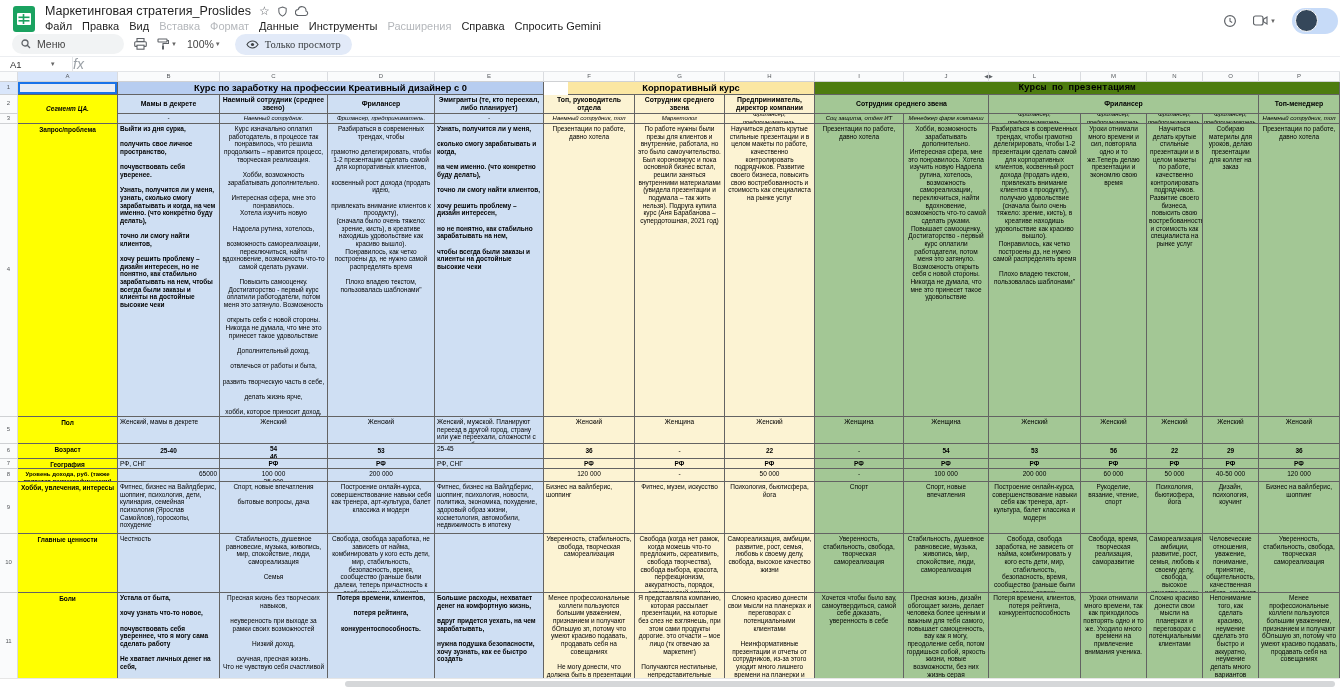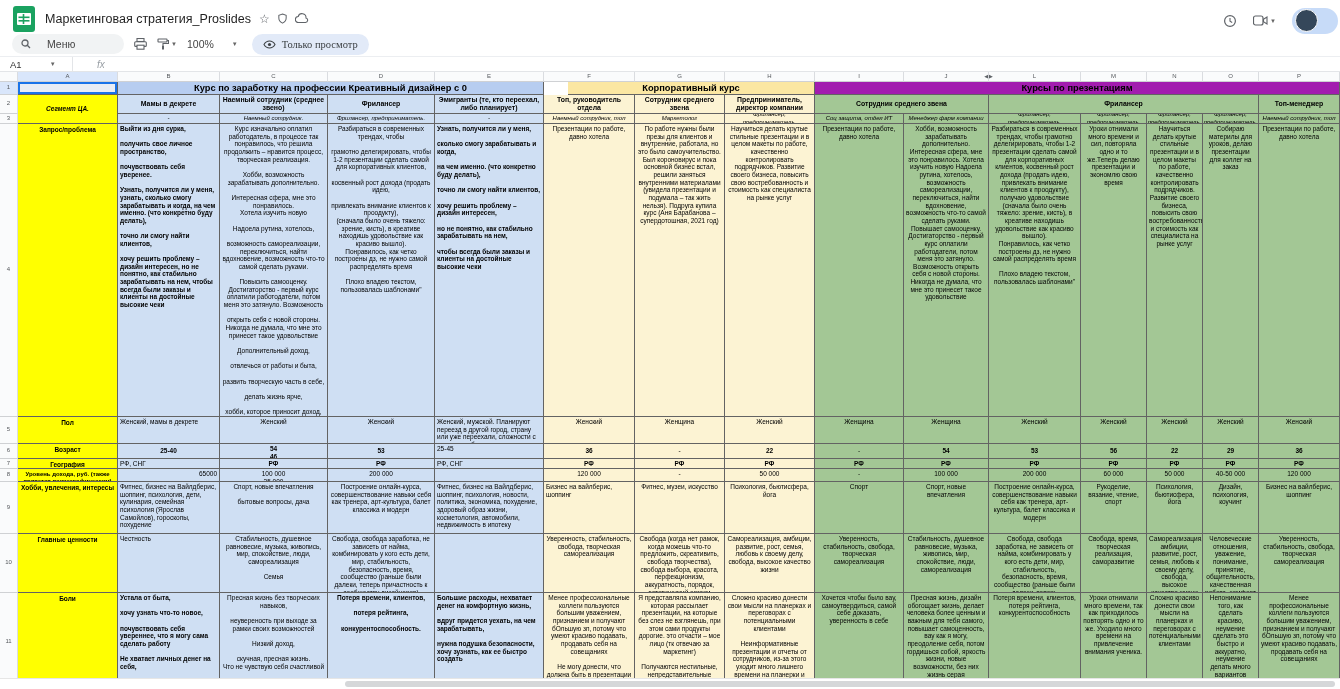--- a/index.html
+++ b/index.html
@@ -12,53 +12,53 @@
   .titleicons{display:flex;gap:7px;align-items:center;}
   .menurow{display:flex;font-size:11px;margin-top:1px;margin-left:-5px;}
   .menurow span{padding:1px 5px;border-radius:4px;cursor:default;}
   .menurow .dis{color:#b4b7bb;}
   .topright{margin-left:auto;display:flex;align-items:center;gap:16px;padding-top:4px;}
   .avatarpill{width:46px;height:26px;background:#c7dbf8;border-radius:13px;display:flex;align-items:center;
     padding-left:3px;box-sizing:border-box;margin-right:-8px;}
   .avatarpill .av{width:21px;height:21px;border-radius:50%;background:#35475a;border:1px solid #fff;}
   
   .toolbar{display:flex;align-items:center;gap:10px;height:24px;padding:0 12px;}
-  .searchpill{display:flex;align-items:center;gap:16px;background:#f1f3f4;border-radius:12px;height:20px;
+  .searchpill{display:flex;align-items:center;gap:6px;background:#f1f3f4;border-radius:12px;height:20px;
     width:112px;padding:0 9px;box-sizing:border-box;font-size:10.5px;color:#444;}
   .tbtn{display:flex;align-items:center;gap:2px;color:#444;font-size:10.5px;}
-  .zoomsel{font-size:10.5px;color:#444;display:flex;align-items:center;gap:18px;}
+  .zoomsel{font-size:10.5px;color:#444;display:flex;align-items:center;gap:1px;}
   .viewchip{display:flex;align-items:center;gap:6px;background:#e2eaf8;border-radius:13px;height:21px;
     padding:0 11px;font-size:10.5px;color:#3c4043;margin-left:4px;font-family:Liberation Serif, serif;}
   .caret{font-size:6px;color:#666;}
   
   .fbar{display:flex;align-items:center;height:14px;border-top:1px solid #eceef1;border-bottom:1px solid #e3e5e8;
     font-size:9.5px;color:#333;}
   .namebox{width:62px;padding-left:10px;display:flex;align-items:center;gap:28px;}
-  .fx{color:#9aa0a6;font-style:italic;font-size:10px;border-left:1px solid #e3e5e8;padding-left:24px;height:100%;
+  .fx{color:#9aa0a6;font-style:italic;font-size:14px;border-left:1px solid #e3e5e8;padding-left:0;height:100%;
     display:flex;align-items:center;width:200px;}
   
   .sheetgrid{position:relative;display:grid;
     grid-template-columns:18px 100px 102px 108px 107px 109px 91px 90px 90px 89px 85px 92px 66px 56px 56px 81px;
     grid-template-rows:10px 13px 19px 10px 293px 27px 15px 10px 13px 52px 59px 98px;
     font-size:6.5px;line-height:1.18;color:#000;}
   .ch,.rh{background:#fafbfc;border-right:1px solid #dadce0;border-bottom:1px solid #cfd1d4;
     display:flex;align-items:center;justify-content:center;font-size:6px;color:#55585c;overflow:hidden;}
   .hl{background:#d9e6fb;}
   .c{border-right:1px solid #636363;border-bottom:1px solid #636363;overflow:hidden;padding:1px 2px;
     box-sizing:border-box;text-align:center;white-space:pre-line;}
   .mid{display:flex;align-items:center;justify-content:center;}
   .left{text-align:left;}
   .right{text-align:right;}
   .b{font-weight:bold;}
   .i{font-style:italic;}
   .small{font-size:6px;}
   .ya{background:#ffff00;}
   .bl{background:#cfdff3;}  .bl1{background:#b7cdf0;}
   .cr{background:#fcf3d3;}  .cr1{background:#fbe7a2;}
-  .gr{background:#a3c795;}  .gr1{background:#a21caf;}
+  .gr{background:#a3c795;}  .gr1{background:#4d7c0f;font-family:Liberation Mono, monospace;}
   .sel{background:#e9edf4;box-shadow:inset 0 0 0 2px #1a73e8;}
   .group{font-weight:bold;font-size:9.3px;display:flex;align-items:center;justify-content:center;}
   .seg{font-weight:bold;font-size:6.9px;display:flex;align-items:center;justify-content:center;line-height:1.12;}
   .lab{font-weight:bold;padding-top:2px;}
   .cs2{grid-column:span 2;} .cs3{grid-column:span 3;margin-left:24px;} .cs4{grid-column:span 4;} .cs7{grid-column:span 7;}
   .rs2{grid-row:span 2;}
   .hiddenind{position:absolute;left:981px;top:0;width:16px;height:10px;font-size:5px;color:#5f6368;
     display:flex;align-items:center;justify-content:center;letter-spacing:1px;}
   
   .scrolltrack{position:fixed;left:0;right:0;bottom:0;height:10px;background:#fff;border-top:1px solid #e6e6e6;}
@@ -83,20 +83,32 @@
       <span>Маркетинговая стратегия_Proslides</span>
       <span class="titleicons">
         <span style="color:#5f6368;font-size:12px;">☆</span>
         <svg width="11" height="11" viewBox="0 0 12 12">
             <path d="M6 1 10 2.5v3c0 2.6-1.7 4.4-4 5.5-2.3-1.1-4-2.9-4-5.5v-3z" fill="none" stroke="#5f6368" stroke-width="1.1"></path>
           </svg>
         <svg width="14" height="11" viewBox="0 0 14 11">
             <path d="M3.5 9.5a3 3 0 0 1-.3-6A4 4 0 0 1 11 5a2.3 2.3 0 0 1-.5 4.5z" fill="none" stroke="#5f6368" stroke-width="1.1"></path>
           </svg>
       </span>
+    </div>
+    <div class="menurow">
+      <span>Файл</span>
+      <span>Правка</span>
+      <span>Вид</span>
+      <span class="dis">Вставка</span>
+      <span class="dis">Формат</span>
+      <span>Данные</span>
+      <span>Инструменты</span>
+      <span class="dis">Расширения</span>
+      <span>Справка</span>
+      <span>Спросить Gemini</span>
     </div>
   </div>
   <div class="topright">
     <svg width="14" height="14" viewBox="0 0 14 14">
         <circle cx="7" cy="7" r="5.4" fill="none" stroke="#5f6368" stroke-width="1.2"></circle>
         <path d="M7 4v3.2l2.2 1.3" fill="none" stroke="#5f6368" stroke-width="1.1"></path>
       </svg>
     <span class="tbtn">
       <svg width="15" height="11" viewBox="0 0 15 11">
           <rect x="0.5" y="1" width="9.5" height="9" rx="2" fill="none" stroke="#5f6368" stroke-width="1.2"></rect>

